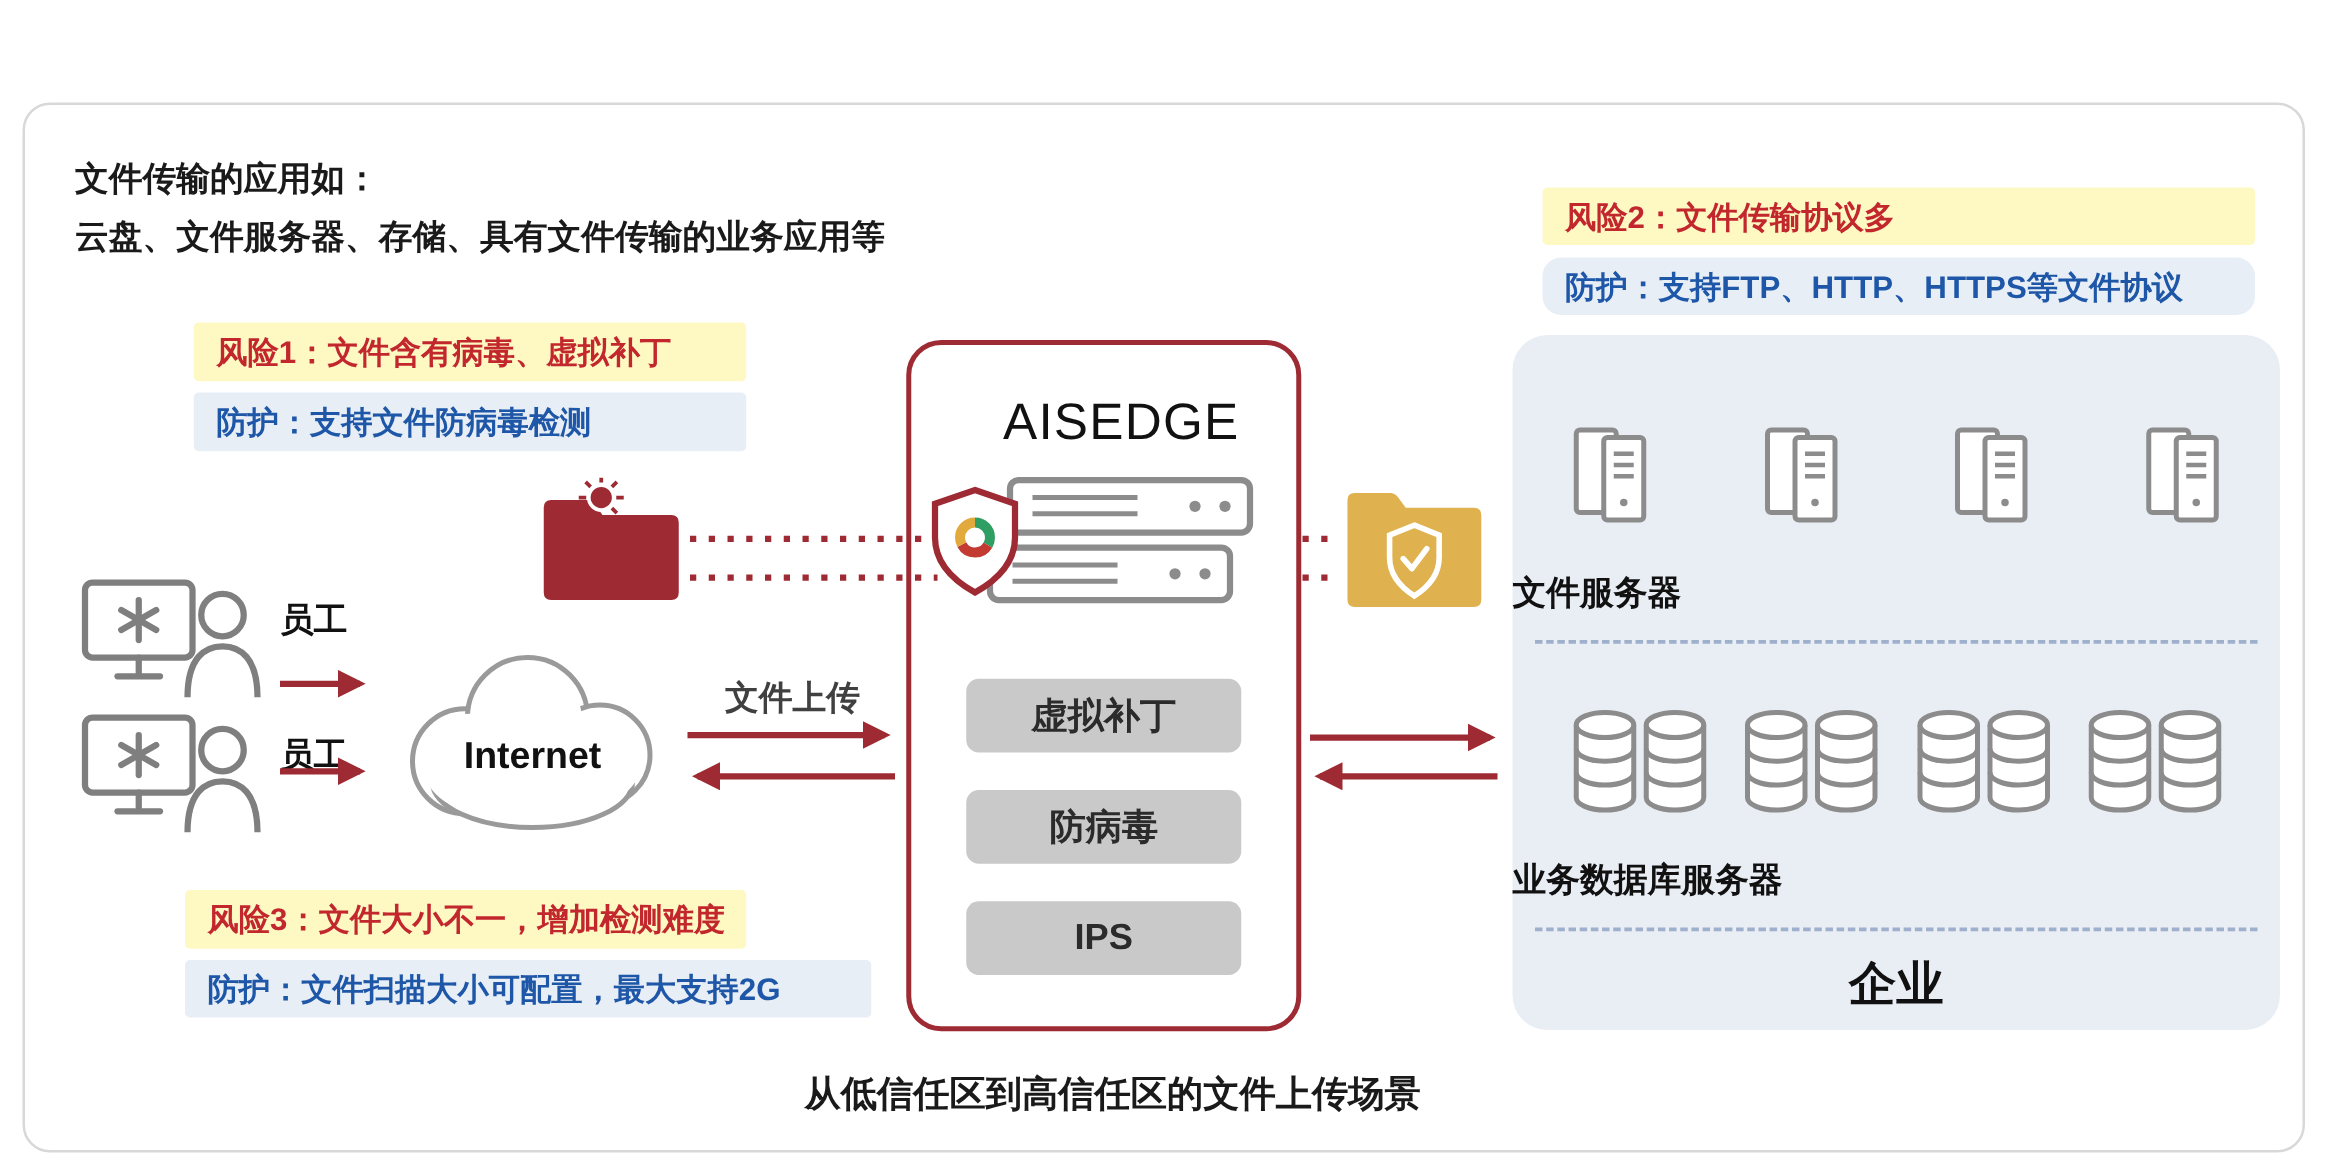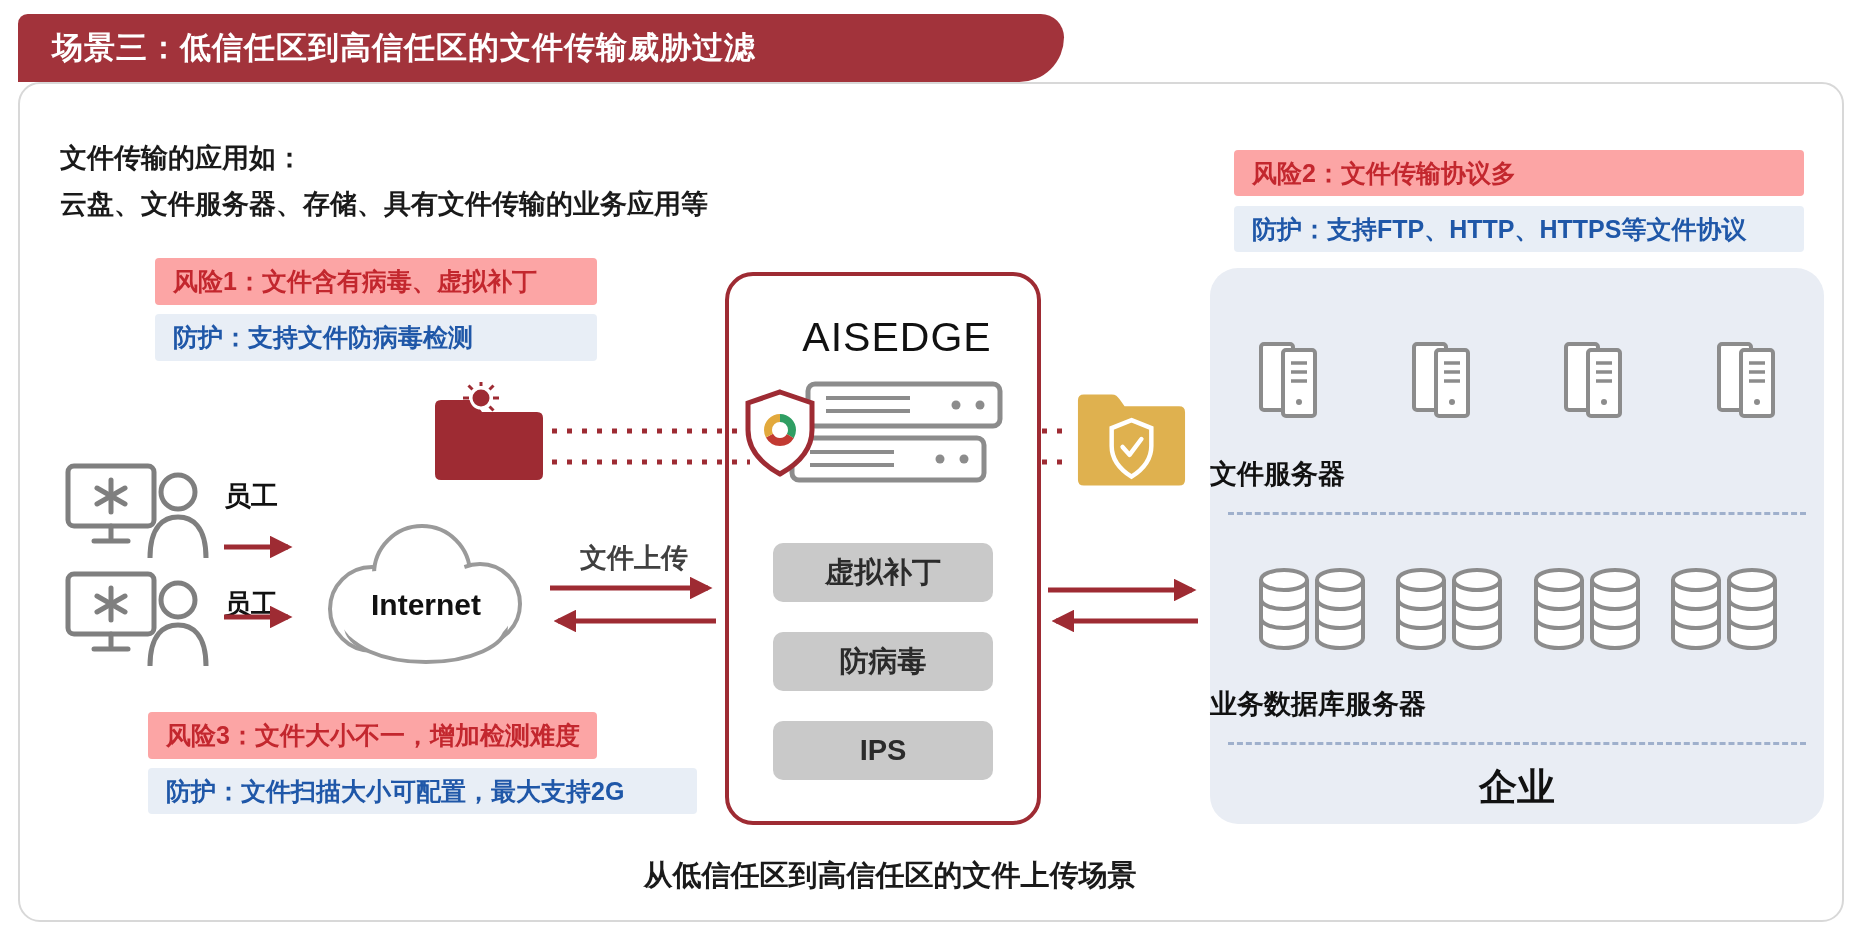--- a/index.html
+++ b/index.html
@@ -11,30 +11,30 @@
   .banner { position:absolute; left:18px; top:14px; width:1046px; height:68px;
             background:#A2333B; border-radius:10px 24px 46px 0;
             display:flex; align-items:center; padding-left:34px; z-index:2; }
   .banner-title { color:#fff; font-size:31px; font-weight:700; letter-spacing:1px; }
 
   
   .panel { position:absolute; left:18px; top:82px; width:1826px; height:840px;
            background:#fff; border:2px solid #d8d8d8; border-radius:22px; z-index:0; }
 
   .intro { position:absolute; left:60px; top:120px; font-size:27px; font-weight:700;
-           color:#1a1a1a; line-height:46px; z-index:2;margin-top:15px; }
+           color:#1a1a1a; line-height:46px; z-index:2; }
 
   .tag { position:absolute; display:flex; align-items:center; padding:0 18px;
          font-size:25px; font-weight:700; border-radius:4px; white-space:nowrap; z-index:2; }
-  .tag.risk { background:#fca5a5; color:#C3272E; }
+  .tag.risk { background:#fef9c3; color:#C3272E; }
   .tag.prot { background:#E8EEF6; color:#1F57A8; }
   #risk1 { left:155px; top:258px; width:442px; height:47px; }
   #prot1 { left:155px; top:314px; width:442px; height:47px; }
   #risk2 { left:1234px; top:150px; width:570px; height:46px; }
-  #prot2 { left:1234px; top:206px; width:570px; height:46px; }
+  #prot2 { left:1234px; top:206px; width:570px; height:46px;border-radius:15px; }
   #risk3 { left:148px; top:712px; width:449px; height:47px; }
   #prot3 { left:148px; top:768px; width:549px; height:46px; }
 
   
   .appliance { position:absolute; left:725px; top:272px; width:316px; height:553px;
                background:#fff; border:4px solid #9E2B33; border-radius:28px; z-index:1; }
   .appliance-title { position:absolute; left:725px; top:314px; width:316px; text-align:center;
                      font-size:41px; font-weight:500; letter-spacing:1px; color:#111; z-index:2;padding-left:28px; }
   .appliance-art { position:absolute; left:744px; top:378px; z-index:4; }
   .feature { position:absolute; left:773px; width:220px; height:59px; background:#C9C9C9;
@@ -122,23 +122,20 @@
         <line x1="30" y1="79" x2="64" y2="79"></line>
       </g>
       <circle cx="114" cy="30" r="17" fill="#fff" stroke="#7f7f7f" stroke-width="5"></circle>
       <path d="M86 96 C86 64 100 55 114 55 C128 55 142 64 142 96" fill="#fff" stroke="#7f7f7f" stroke-width="5"></path>
     </symbol>
   </defs>
 </svg>
 
 <div class="canvas">
 
-  <div class="banner">
-    <span class="banner-title">场景三：低信任区到高信任区的文件传输威胁过滤</span>
-  </div>
 
   <div class="panel"></div>
 
   <div class="intro">
     <div>文件传输的应用如：</div>
     <div>云盘、文件服务器、存储、具有文件传输的业务应用等</div>
   </div>
 
   <div id="risk1" class="tag risk">风险1：文件含有病毒、虚拟补丁</div>
   <div id="prot1" class="tag prot">防护：支持文件防病毒检测</div>

